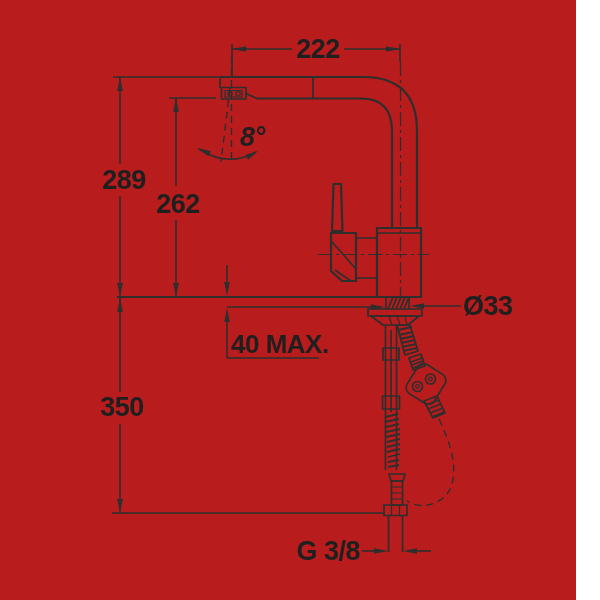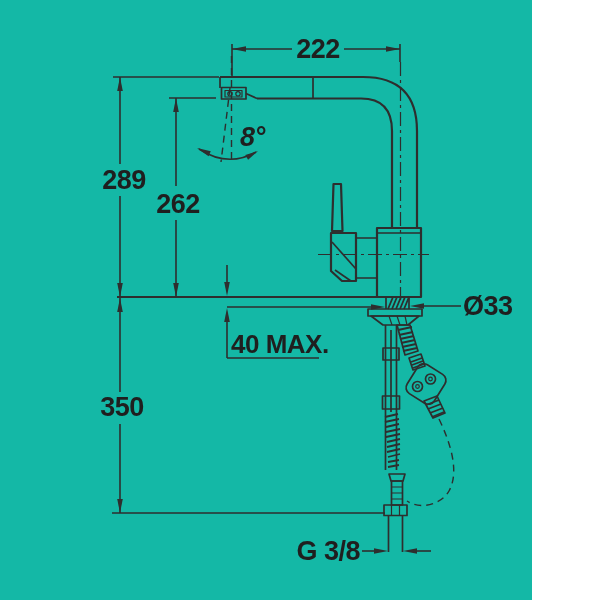--- a/index.html
+++ b/index.html
@@ -1,16 +1,16 @@
 <!DOCTYPE html>
 <html><head>
 <meta charset="utf-8">
 <style>
   html,body{margin:0;padding:0;background:#ffffff;}
-  .stage{position:relative;width:532px;height:600px;background:#14b8a6;overflow:hidden;
+  .stage{position:relative;width:576px;height:600px;background:#b91c1c;overflow:hidden;
          font-family:"Liberation Sans", sans-serif;}
   svg{position:absolute;left:0;top:0;}
   .dim-text{font-family:"Liberation Sans", sans-serif;font-weight:bold;font-size:27px;
             fill:#1f1f1f;letter-spacing:-0.5px;}
   .dim-text-sm{font-size:26px;}
   .angle-text{font-style:italic;}
   .outline{stroke:#2e2e2e;stroke-width:2.2;fill:none;stroke-linejoin:round;}
   .detail{stroke:#2e2e2e;stroke-width:1.7;fill:none;stroke-linejoin:round;}
   .dimline{stroke:#2e2e2e;stroke-width:1.6;fill:none;}
   .arrow{fill:#2e2e2e;stroke:none;}

